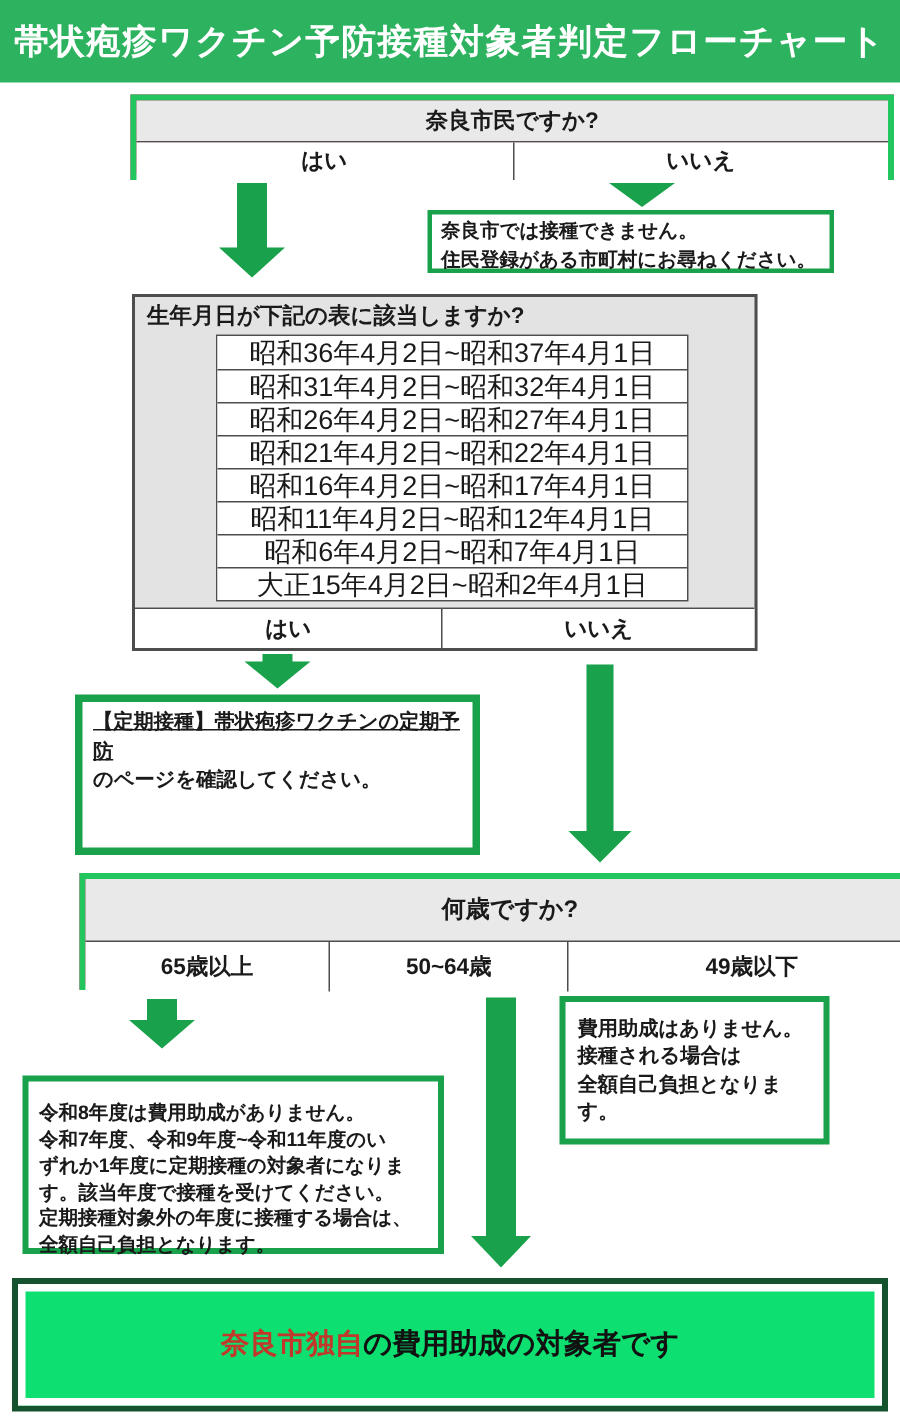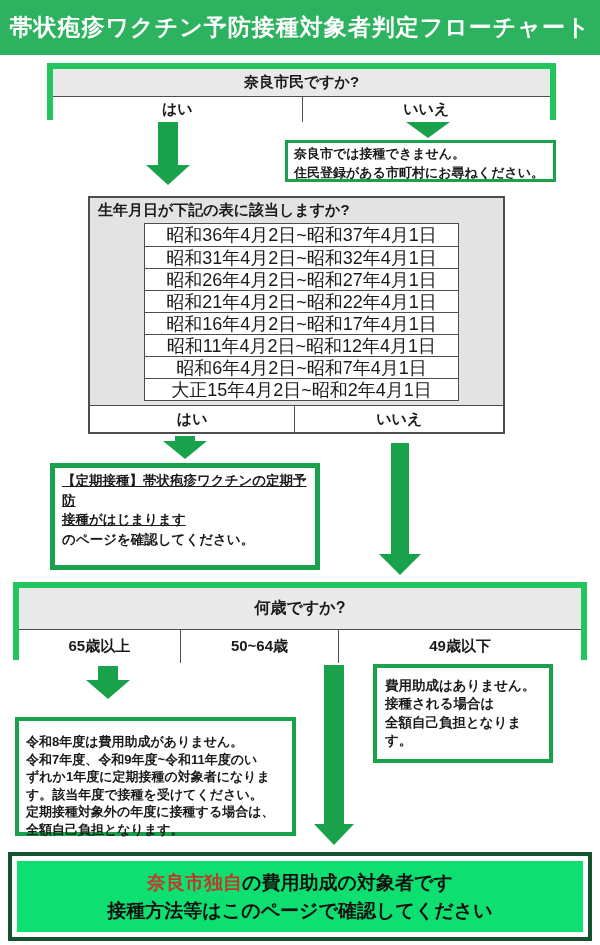--- a/index.html
+++ b/index.html
@@ -7,21 +7,21 @@
   #canvas { position:relative; width:600px; height:945px; background:#ffffff; overflow:hidden; }
 
   
   .title-bar {
     position:absolute; left:0; top:0; width:600px; height:55px;
     background:#2db25f; color:#ffffff; font-weight:bold; font-size:23px;
     display:flex; align-items:center; justify-content:center; letter-spacing:1px;
   }
 
   
-  .qbox { position:absolute; border:6px solid #22c55e; background:#be185d; box-sizing:border-box; }
+  .qbox { position:absolute; border:4px solid #22c55e; background:#be185d; box-sizing:border-box;margin-left:40px; }
   .qbox .qhead {
     background:#e9e9e9; border-bottom:1px solid #4d4d4d; font-weight:bold;
     display:flex; align-items:center; justify-content:center; box-sizing:border-box;
   }
   .ans-row { display:flex; box-sizing:border-box; background:#ffffff; }
   .ans-cell {
     display:flex; align-items:center; justify-content:center; font-weight:bold;
     box-sizing:border-box;
   }
   .ans-cell + .ans-cell { border-left:1px solid #4d4d4d; }
@@ -141,21 +141,20 @@
     </div>
   </div>
 
   <div class="arrow" style="left:163px; top:436px; width:44px; height:26px;">
     <div class="shaft" style="width:20px; height:9px;"></div>
     <div class="head" style="border-left-width:22px; border-right-width:22px; border-top-width:18px;"></div>
   </div>
 
   <div class="red-box">
     <div class="linktext">【定期接種】帯状疱疹ワクチンの定期予防</div>
-    <div class="linktext">接種がはじまります</div>
     <div class="tail">のページを確認してください。</div>
   </div>
 
   <div class="arrow" style="left:379px; top:443px; width:42px; height:135px;">
     <div class="shaft" style="width:18px; height:114px;"></div>
     <div class="head" style="border-left-width:21px; border-right-width:21px; border-top-width:21px;"></div>
   </div>
 
   <div class="qbox q3">
     <div class="qhead">何歳ですか?</div>
@@ -194,17 +193,16 @@
     <div class="line">費用助成はありません。</div>
     <div class="line">接種される場合は</div>
     <div class="line">全額自己負担となります。</div>
   </div>
 
   <div class="bottom-box">
     <div class="inner">
       <div class="l">
         <span class="red">奈良市独自</span><span>の費用助成の対象者です</span>
       </div>
-      <div class="l">接種方法等はこのページで確認してください</div>
     </div>
   </div>
 
 </div>
 
 </body></html>

